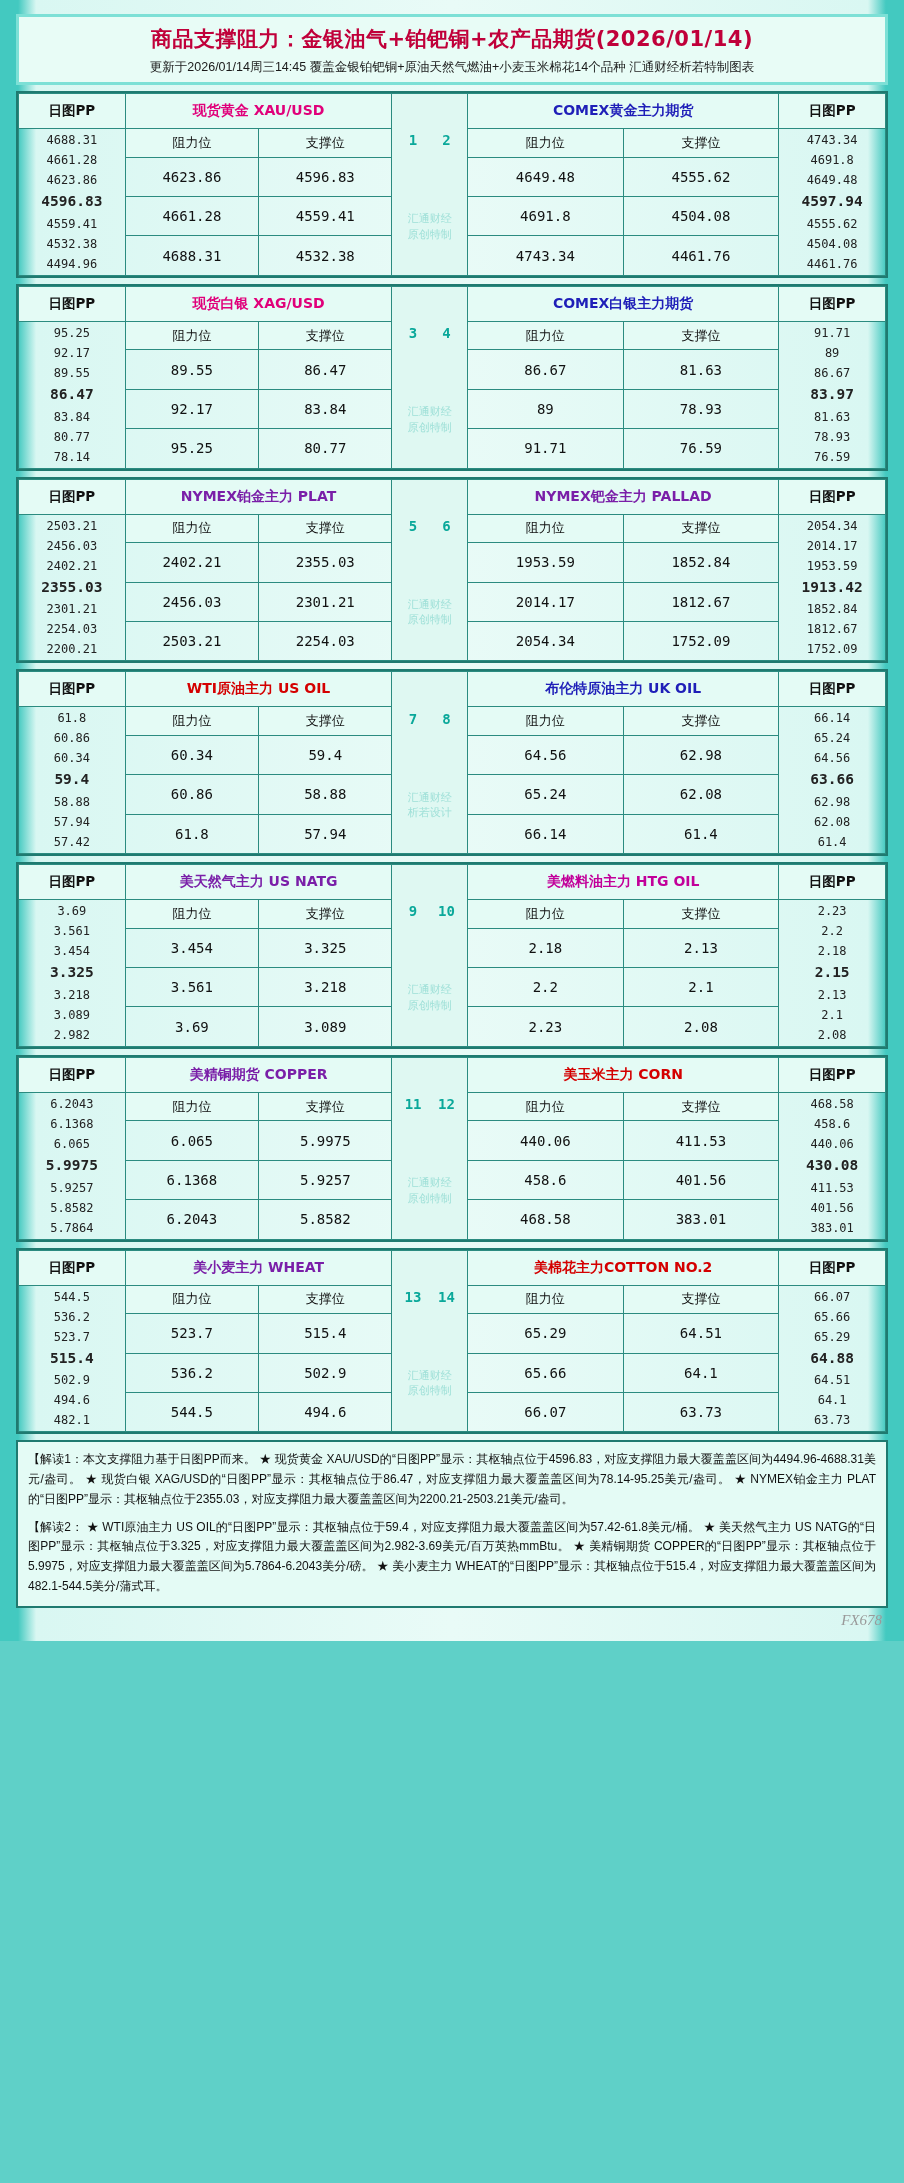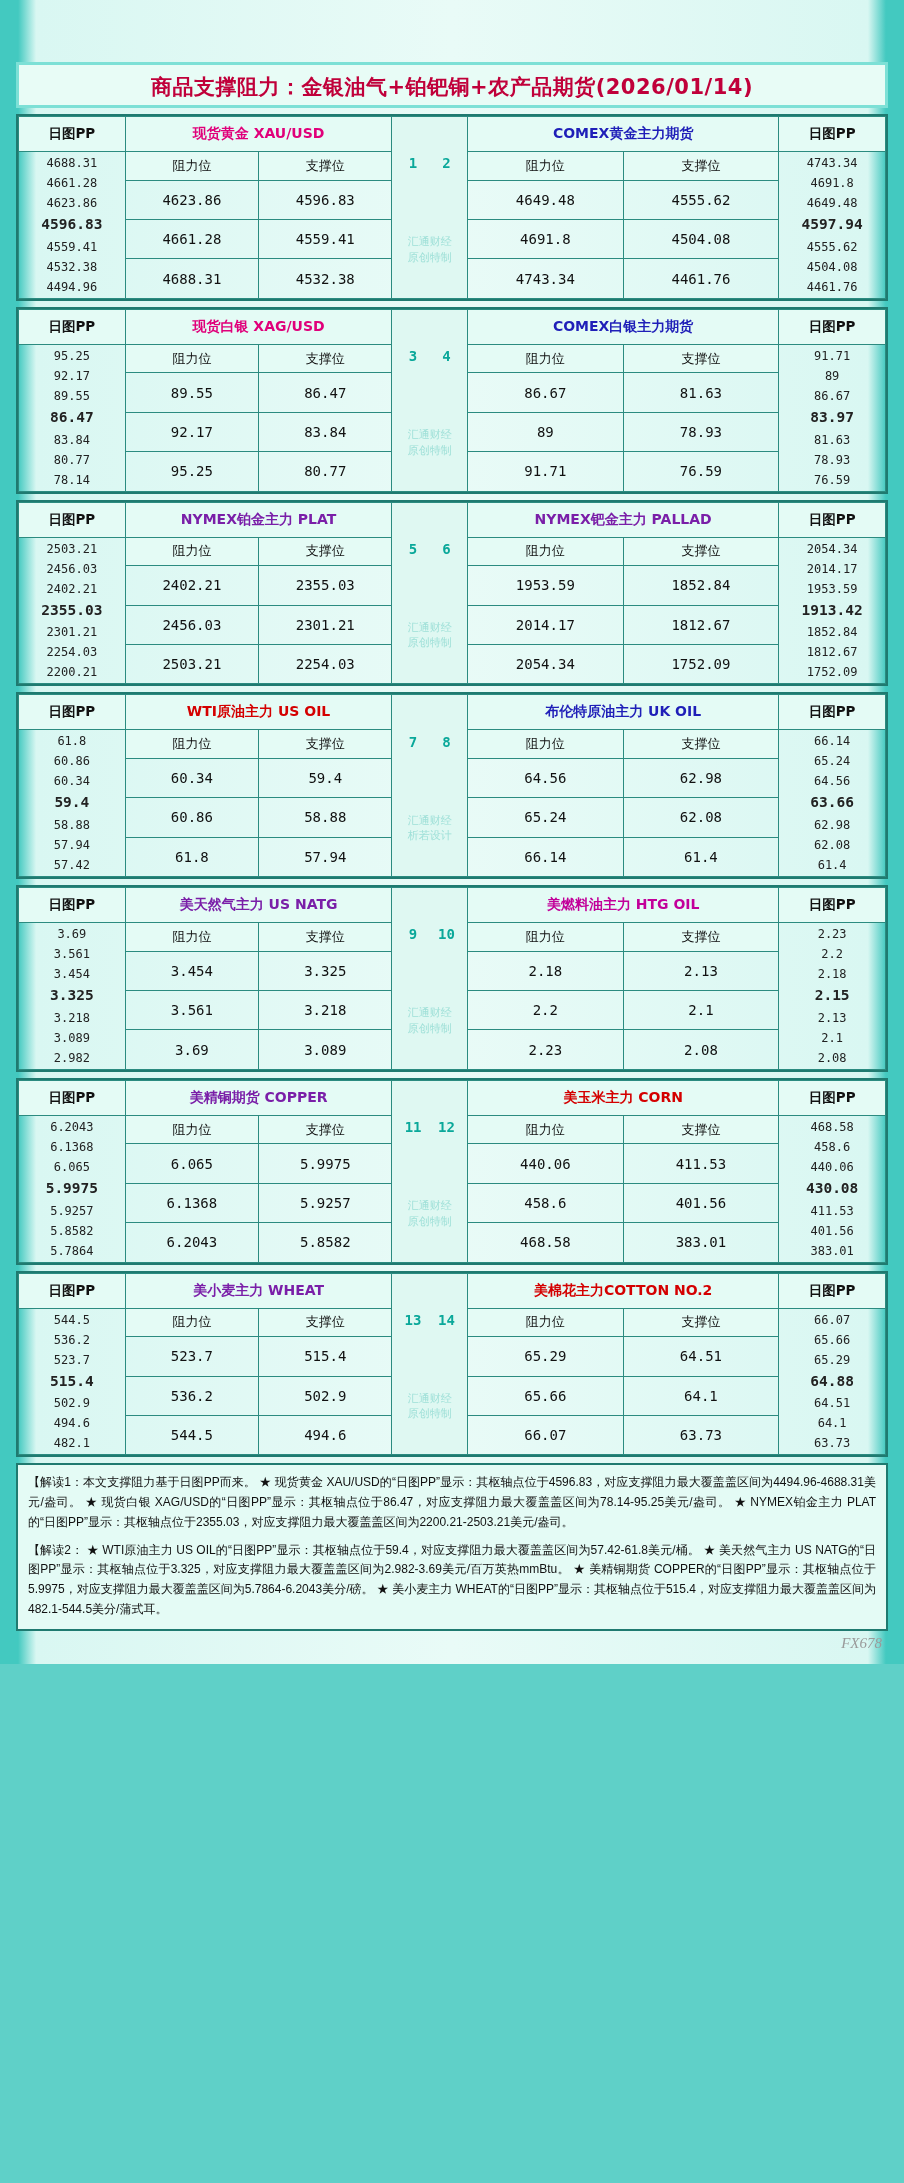--- a/index.html
+++ b/index.html
@@ -13,21 +13,20 @@
   .page {
     width: 904px;
     padding: 14px 16px 10px 16px;
     background: linear-gradient(90deg,#43c9c0 0%, #43c9c0 2%, #d9f7f2 4%, #e9fbf7 50%, #d9f7f2 96%, #43c9c0 98%, #43c9c0 100%);
   }
   .titlebar {
     background: #e8fcf6;
     border: 3px solid #7de0d6;
     text-align: center;
     padding: 8px 4px 4px 4px;
-    margin-top: 48px;
   }
   .title {
     color: #c0003a;
     font-weight: bold;
     font-size: 21px;
     letter-spacing: 0.5px;
     font-family: "DejaVu Sans", sans-serif;
   }
   .subtitle {
     color: #1a1a1a;
@@ -132,20 +131,21 @@
     font-family: "Liberation Serif", serif;
   }
 </style>
 </head>
 <body>
 
 <div class="page">
 
   <div class="titlebar">
     <div class="title">商品支撑阻力：金银油气+铂钯铜+农产品期货(2026/01/14)</div>
+    <div class="subtitle">更新于2026/01/14周三14:45  覆盖金银铂钯铜+原油天然气燃油+小麦玉米棉花14个品种  汇通财经析若特制图表</div>
   </div>
 
   <div id="sections">
       <div class="blockwrap block">
         <table class="sec-table">
           <colgroup>
             <col style="width: 96px;">
             <col style="width: 120px;">
             <col style="width: 120px;">
             <col style="width: 68px;">

